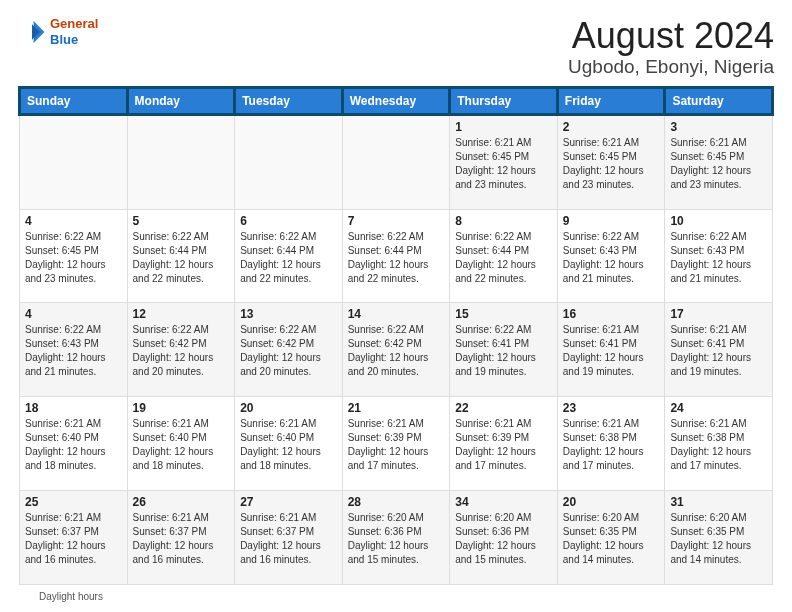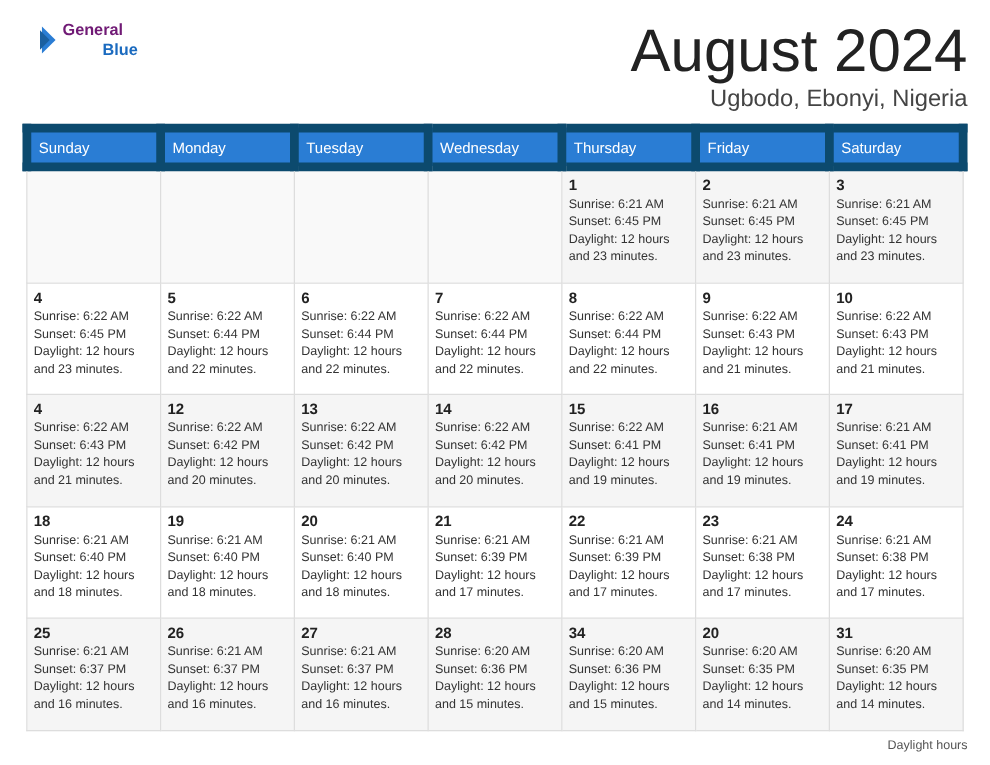--- a/index.html
+++ b/index.html
@@ -25,53 +25,53 @@
     }
     .logo {
       display: flex;
       align-items: center;
       gap: 4px;
     }
     .logo-text {
       font-size: 13px;
       line-height: 1.2;
     }
-    .logo-text .general { color: #701a75; font-weight: bold; }
-    .logo-text .blue { color: #1a6abf; font-weight: bold; margin-left: 32px; }
+    .logo-text .general { color: #c2410c; font-weight: bold; }
+    .logo-text .blue { color: #1a6abf; font-weight: bold; }
     .logo-icon {
       width: 28px;
       height: 28px;
     }
     .title-section {
       text-align: right;
     }
     .main-title {
-      font-size: 48px;
+      font-size: 36px;
       font-weight: 300;
       color: #222;
       line-height: 1.1;
     }
     .subtitle {
       font-size: 19px;
       color: #444;
       font-weight: normal;
     }
     .calendar-table {
       width: 100%;
       border-collapse: collapse;
       flex: 1;
     }
     .calendar-table thead tr th {
       background-color: #2a7dd4;
       color: #fff;
       text-align: left;
       padding: 5px 6px;
       font-size: 12px;
-      font-weight: normal;
-      border: 7px solid #0c4a6e;
+      font-weight: bold;
+      border: 3px solid #0c4a6e;
     }
     .calendar-table tbody tr td {
       vertical-align: top;
       border: 1px solid #ddd;
       padding: 4px 5px;
       font-size: 9.5px;
       color: #333;
       width: calc(100% / 7);
       background: #fff;
     }
@@ -93,21 +93,21 @@
       color: #333;
       line-height: 1.4;
     }
     .empty-cell {
       background: #f9f9f9 !important;
     }
     .footer {
       margin-top: 6px;
       font-size: 10px;
       color: #555;
-      text-align: right;
+      text-align: left;
       margin-left: 21px;
     }
   </style>
 </head>
 <body>
 
 <div class="page">
   <div class="top-section">
     <div class="logo">
       <svg class="logo-icon" viewBox="0 0 36 36">

